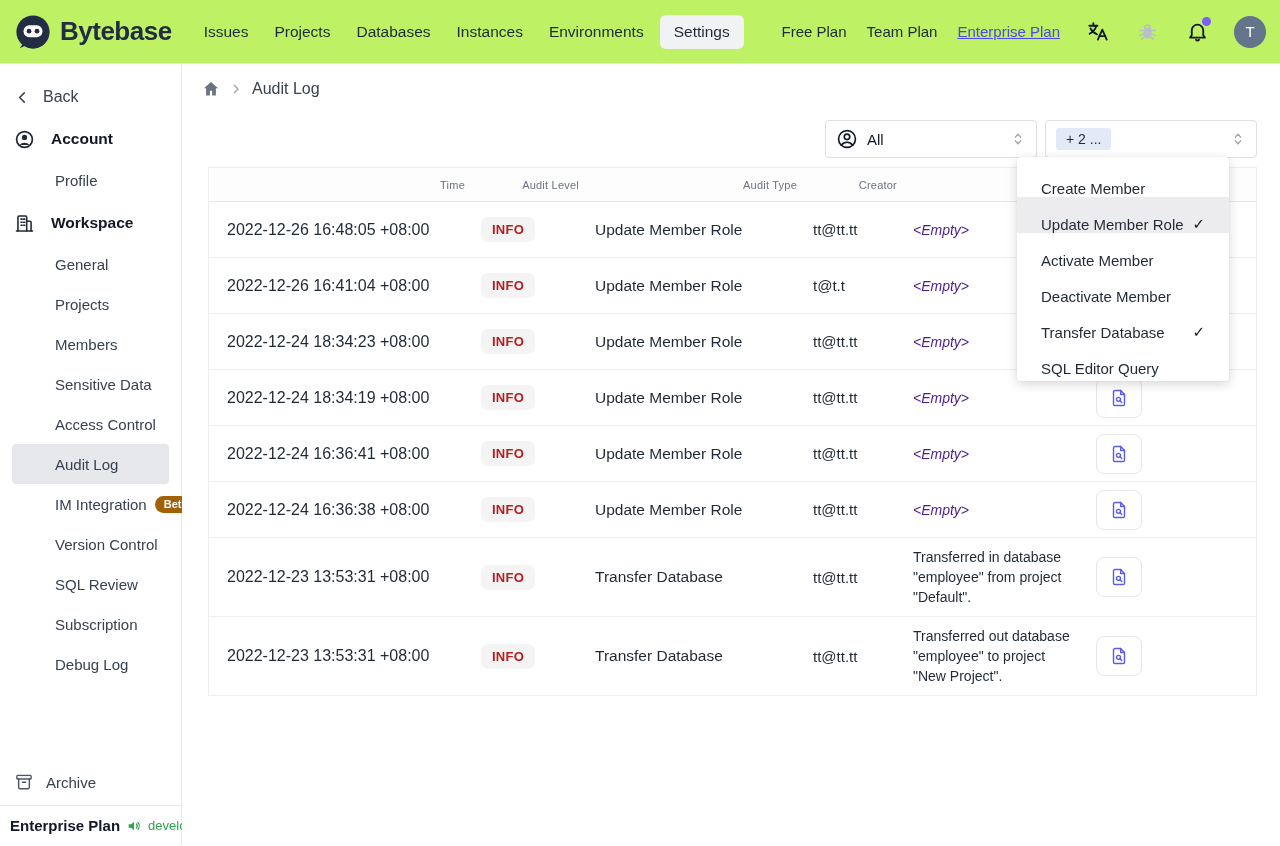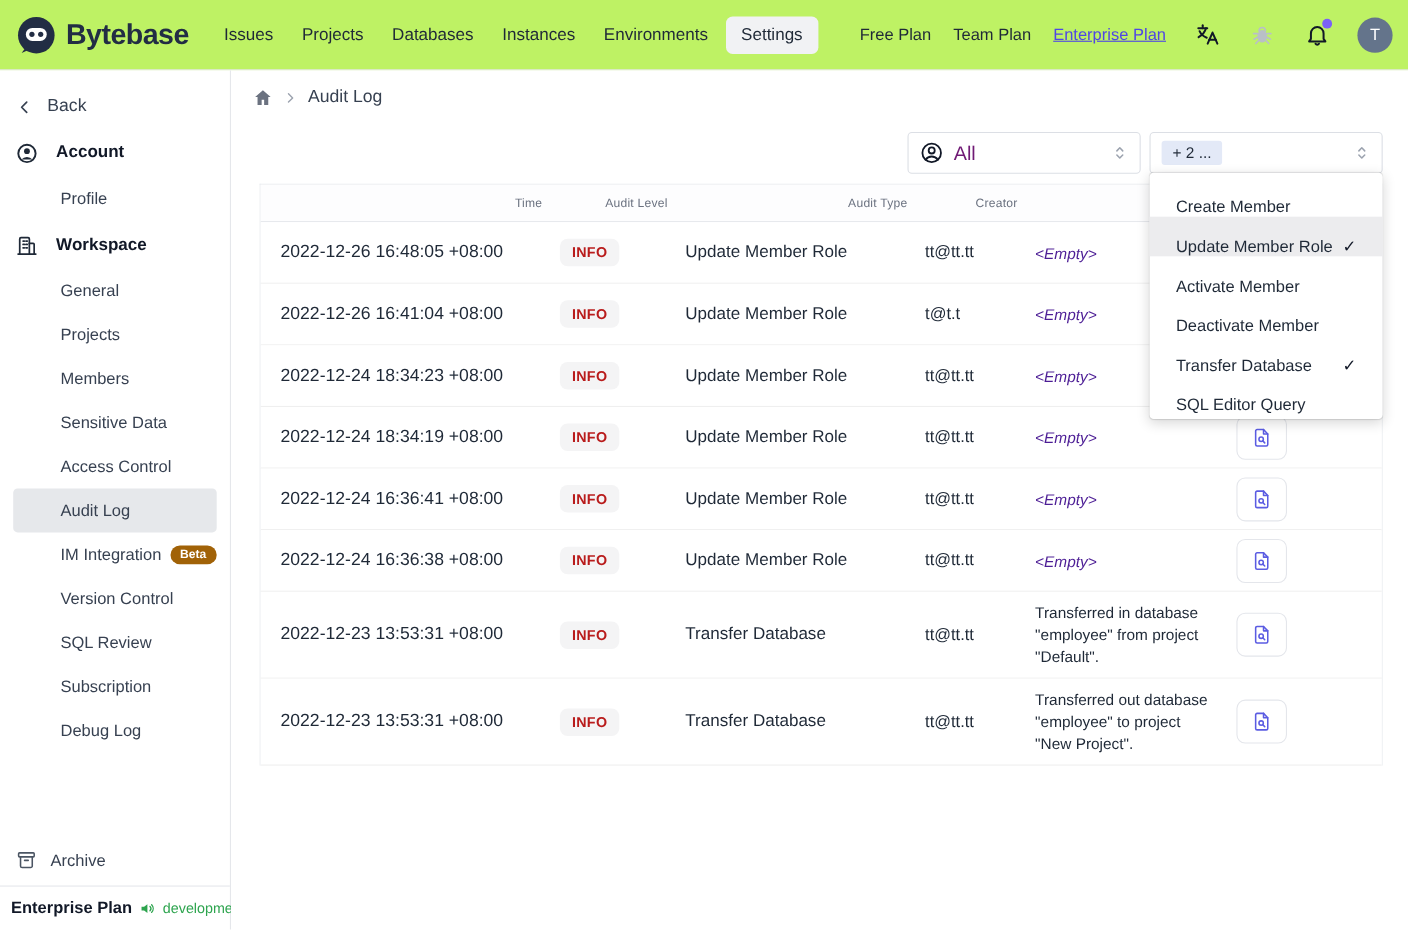--- a/index.html
+++ b/index.html
@@ -23,21 +23,21 @@
   .icon-btn.muted { color:#b9bfc7; }
   .bell-dot { position:absolute; top:-2px; right:-1px; width:9px; height:9px; border-radius:50%;
     background:var(--notification-dot,#7b61f6); }
   .avatar { width:32px; height:32px; border-radius:50%; background:var(--avatar-bg,#64748b);
     color:#fff; font-size:15px; display:flex; align-items:center; justify-content:center; cursor:pointer; }
 
   
   .layout { display:flex; height:781px; }
 
   
-  .sidebar { width:210px; border-right:1px solid #e5e7eb; display:flex; flex-direction:column; padding-top:14px; background:#fff; }
+  .sidebar { width:182px; border-right:1px solid #e5e7eb; display:flex; flex-direction:column; padding-top:14px; background:#fff; }
   .side-back { display:flex; align-items:center; gap:12px; padding:0 14px; height:38px;
     font-size:16px; color:#374151; cursor:pointer; }
   .side-section-title { display:flex; align-items:center; gap:16px; padding:0 14px; height:42px;
     font-size:15.5px; font-weight:600; color:#111827; margin-top:2px; }
   .side-section-title .sicon { width:21px; height:21px; color:#1f2937; display:flex; }
   .side-item { margin:0 12px; height:40px; display:flex; align-items:center; padding-left:43px;
     font-size:15px; color:#374151; border-radius:4px; cursor:pointer; white-space:nowrap; }
   .side-item.active { background:#e6e8eb; }
   .beta-badge { margin-left:8px; background:#a16207; color:#fff; font-size:11px; font-weight:600;
     padding:2.5px 9px; border-radius:10px; }
@@ -55,21 +55,21 @@
   .main { flex:1; position:relative; background:#fff; }
   .breadcrumb { display:flex; align-items:center; gap:9px; padding-left:20px; margin-top:12px; height:26px; }
   .breadcrumb .home { width:18px; height:18px; color:#6b7280; cursor:pointer; display:flex; }
   .breadcrumb .sep { color:#9ca3af; display:flex; width:14px; height:14px; }
   .breadcrumb .page { font-size:16px; font-weight:500; color:#374151; }
 
   .filterbar { display:flex; justify-content:flex-end; gap:8px; margin-top:18px; padding-right:23px; }
   .select { width:212px; height:38px; border:1px solid #dcdfe5; border-radius:4px; background:#fff;
     display:flex; align-items:center; padding:0 10px; cursor:pointer; }
   .select .usr { width:22px; height:22px; color:#111827; display:flex; margin-right:9px; }
-  .select .val { font-size:18px; color:#701a75; }
+  .select .val { font-size:15px; color:#0f172a; }
   .select .chev { margin-left:auto; width:16px; height:16px; color:#9ca3af; display:flex; }
   .tag-pill { background:var(--tag-bg,#e3e9f7); border-radius:3px; padding:3px 10px; font-size:14px; color:#1f2937; }
 
   
   .audit-table { margin:9px 23px 0 26px; border:1px solid #eceef1; border-bottom:none; }
   .thead,.trow { display:grid; grid-template-columns:256px 114px 218px 100px 182px 1fr; align-items:center; }
   .thead { height:34px; border-bottom:1px solid #e5e7eb; background:#fdfdfe; }
   .th { font-size:11px; color:#6b7280; font-weight:500; letter-spacing:.02em; padding-left:16px; white-space:nowrap;text-align:right; }
   .th:first-child { padding-left:18px; }
   .trow { min-height:56px; border-bottom:1px solid #efefef; background:#fff; }

